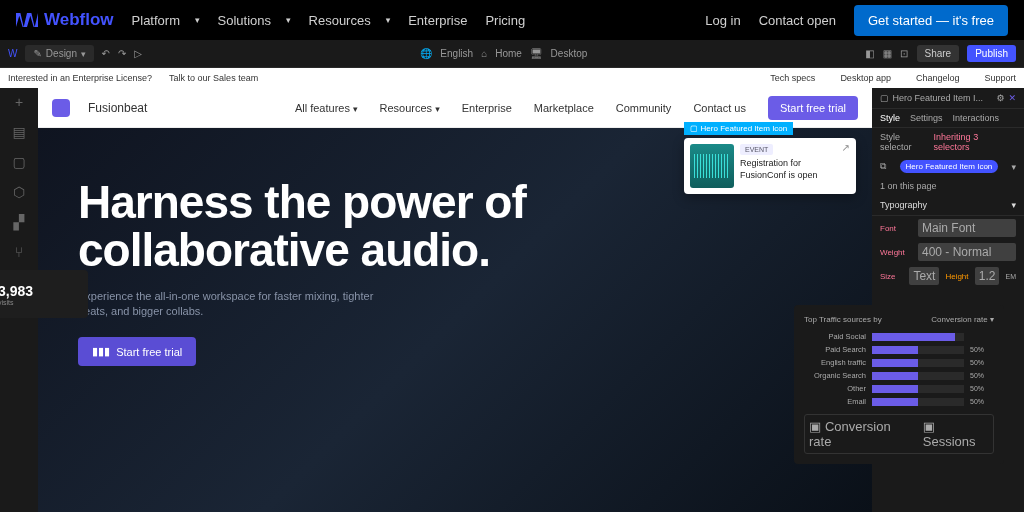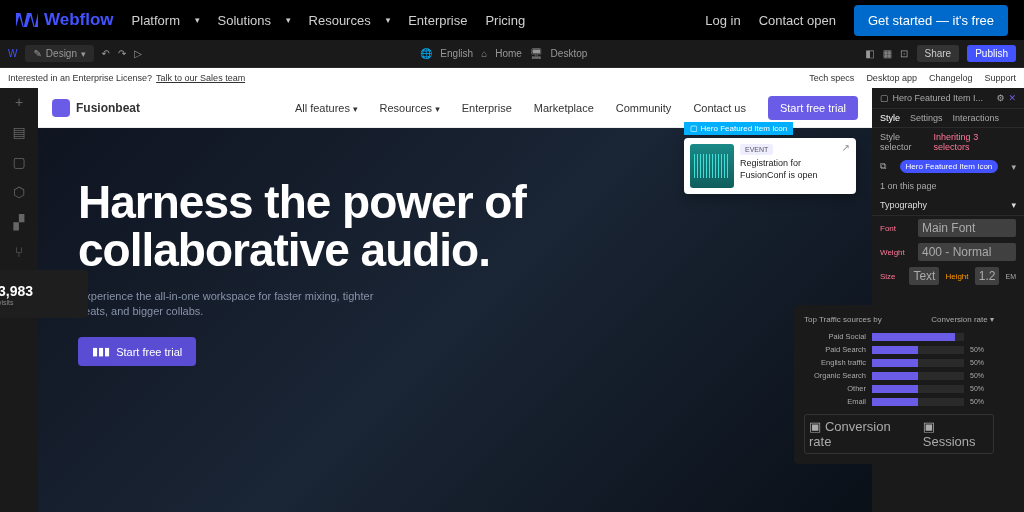--- a/index.html
+++ b/index.html
@@ -8,27 +8,27 @@
 .logo{display:flex;align-items:center;gap:6px;color:#4353ff;font-weight:700;font-size:17px}
 .logo-icon{width:22px;height:14px;background:#4353ff;clip-path:polygon(0 0,20% 0,35% 100%,50% 0,70% 0,85% 100%,100% 0,100% 100%,80% 100%,65% 20%,50% 100%,30% 100%,15% 20%,0 100%)}
 .nav-item{color:#d0d0d0;cursor:pointer;display:flex;align-items:center;gap:15px}
 .chev{font-size:9px}
 .spacer{flex:1}
 .btn-primary{background:#006acc;color:#fff;padding:8px 14px;border-radius:4px;cursor:pointer;font-size:13px}
 .designer-bar{height:28px;background:#1a1a1a;display:flex;align-items:center;padding:0 8px;gap:8px;font-size:10px;color:#999;border-bottom:1px solid #2a2a2a}
 .designer-bar .pill{background:#2a2a2a;padding:3px 8px;border-radius:3px;display:flex;align-items:center;gap:4px}
 .designer-bar .btn-sm{background:#333;padding:3px 8px;border-radius:3px;color:#ccc}
 .designer-bar .btn-pub{background:#4353ff;padding:3px 8px;border-radius:3px;color:#fff}
-.ent-bar{height:20px;background:#fff;color:#333;font-size:9px;display:flex;align-items:center;padding:0 8px;gap:4px}
-.ent-bar a{text-decoration:underline;color:#333}
+.ent-bar{height:20px;background:#fff;color:#333;font-size:9px;display:flex;align-items:center;padding:0 8px;gap:17px}
+.ent-bar a{color:#333}
 .workspace{display:flex;height:calc(100% - 88px)}
 .leftrail{width:38px;background:#1a1a1a;display:flex;flex-direction:column;align-items:center;padding-top:6px;gap:14px;color:#666;font-size:14px}
 .canvas{flex:1;position:relative;background:#fff;overflow:hidden}
 .sitebar{height:40px;background:#fff;display:flex;align-items:center;padding:0 14px;gap:22px;font-size:11px;color:#333;border-bottom:1px solid #eee}
-.sitelogo{display:flex;align-items:center;gap:6px;font-weight:700;font-size:12px}
+.sitelogo{display:flex;align-items:center;gap:18px;font-weight:400;font-size:12px}
 .sitelogo-ic{width:18px;height:18px;background:#6b5ce7;border-radius:4px}
 .site-cta{background:#6b5ce7;color:#fff;padding:6px 12px;border-radius:4px;font-size:11px}
 .hero{position:relative;height:calc(100% - 40px);background:linear-gradient(135deg,#0f1420 0%,#1a2535 50%,#0a1018 100%);padding:50px 40px;color:#fff}
 .hero h1{font-size:46px;font-weight:800;line-height:1.05;letter-spacing:-1px}
 .hero p{margin-top:14px;font-size:11px;color:#8893a8;max-width:300px;line-height:1.4}
 .hero-btn{display:inline-flex;align-items:center;gap:6px;margin-top:18px;background:#5a4dd4;padding:8px 14px;border-radius:4px;font-size:11px}
 .popup{position:absolute;top:10px;right:16px;width:172px;background:#fff;color:#222;border-radius:4px;padding:6px;display:flex;gap:6px;box-shadow:0 4px 12px rgba(0,0,0,.3)}
 .popup-tag{position:absolute;top:-16px;left:0;background:#00b0ff;color:#fff;font-size:8px;padding:2px 6px;display:flex;gap:3px;align-items:center}
 .wave{width:44px;height:44px;background:linear-gradient(#1a8a88,#0f5e5c);border-radius:3px;position:relative;overflow:hidden}
 .wave::after{content:"";position:absolute;inset:10px 4px;background:repeating-linear-gradient(90deg,#3ae0d9 0 1px,transparent 1px 3px)}

